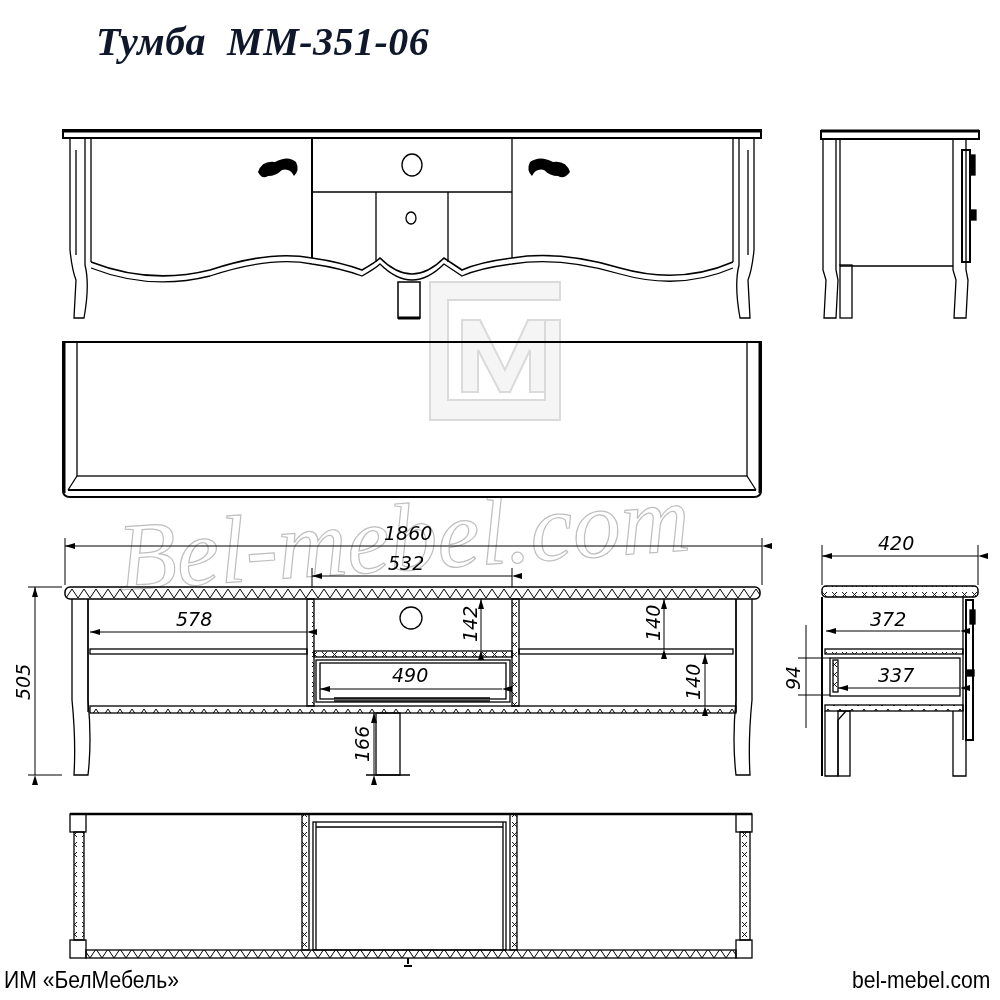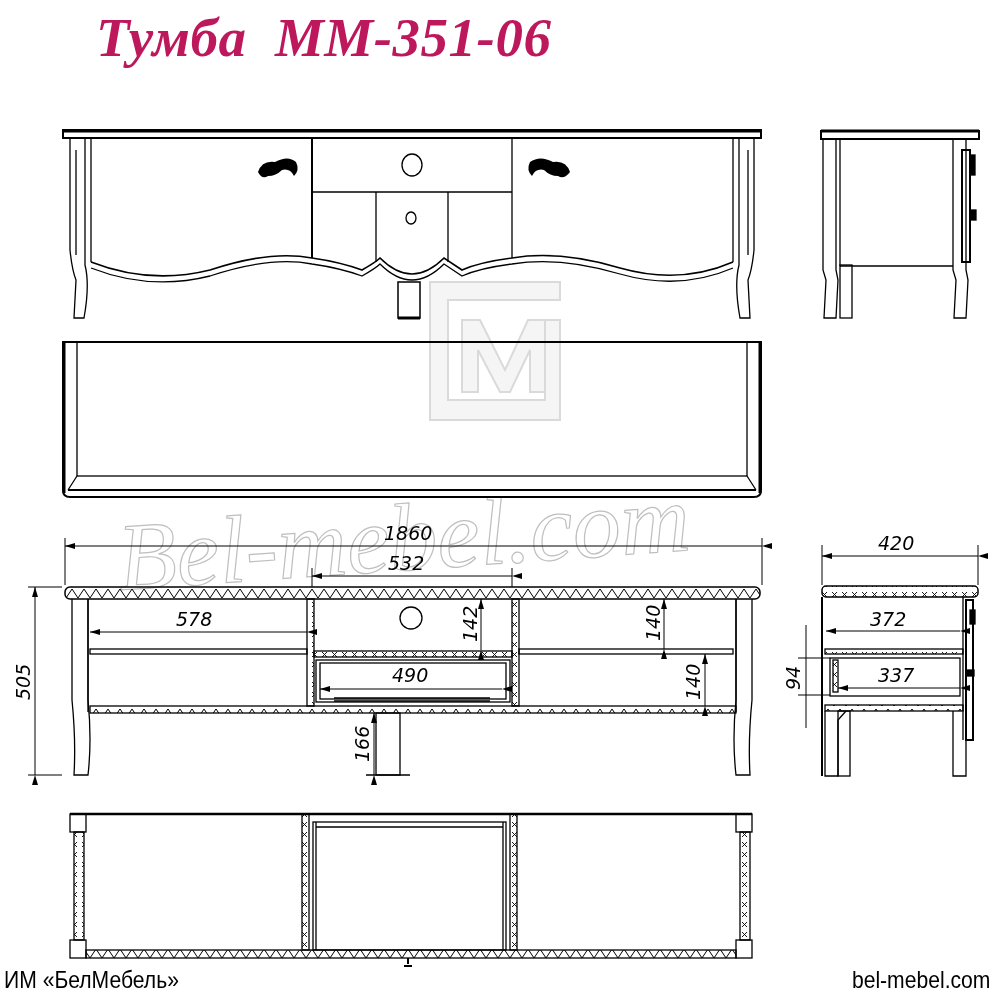--- a/index.html
+++ b/index.html
@@ -1,17 +1,17 @@
 <!DOCTYPE html>
 <html><head>
 <meta charset="utf-8">
 <style>
   html,body{margin:0;padding:0;background:#ffffff;}
   body{width:1000px;height:1000px;position:relative;overflow:hidden;font-family:"Liberation Sans",sans-serif;}
-  .title{position:absolute;left:96px;top:6px;font-family:"Liberation Serif",serif;font-style:italic;font-weight:bold;font-size:55px;color:#be185d;letter-spacing:0.5px;white-space:pre;}
+  .title{position:absolute;left:96px;top:18px;font-family:"Liberation Serif",serif;font-style:italic;font-weight:bold;font-size:40px;color:#0f172a;letter-spacing:0.5px;white-space:pre;}
   .footer-left{position:absolute;left:4px;top:966px;font-size:24px;color:#000;transform:scaleX(0.88);transform-origin:left top;}
   .footer-right{position:absolute;right:10px;top:966px;font-size:24px;color:#000;transform:scaleX(0.88);transform-origin:right top;}
   svg.drawing{position:absolute;left:0;top:0;}
   .dim{font-family:"DejaVu Sans",sans-serif;font-style:italic;font-size:19px;fill:#000;}
   .wm{font-family:"Liberation Serif",serif;font-style:italic;font-size:96px;fill:none;stroke:#bfbfbf;stroke-width:1.2;}
 </style>
 </head>
 <body>
 
 <div class="title">Тумба  ММ-351-06</div>

